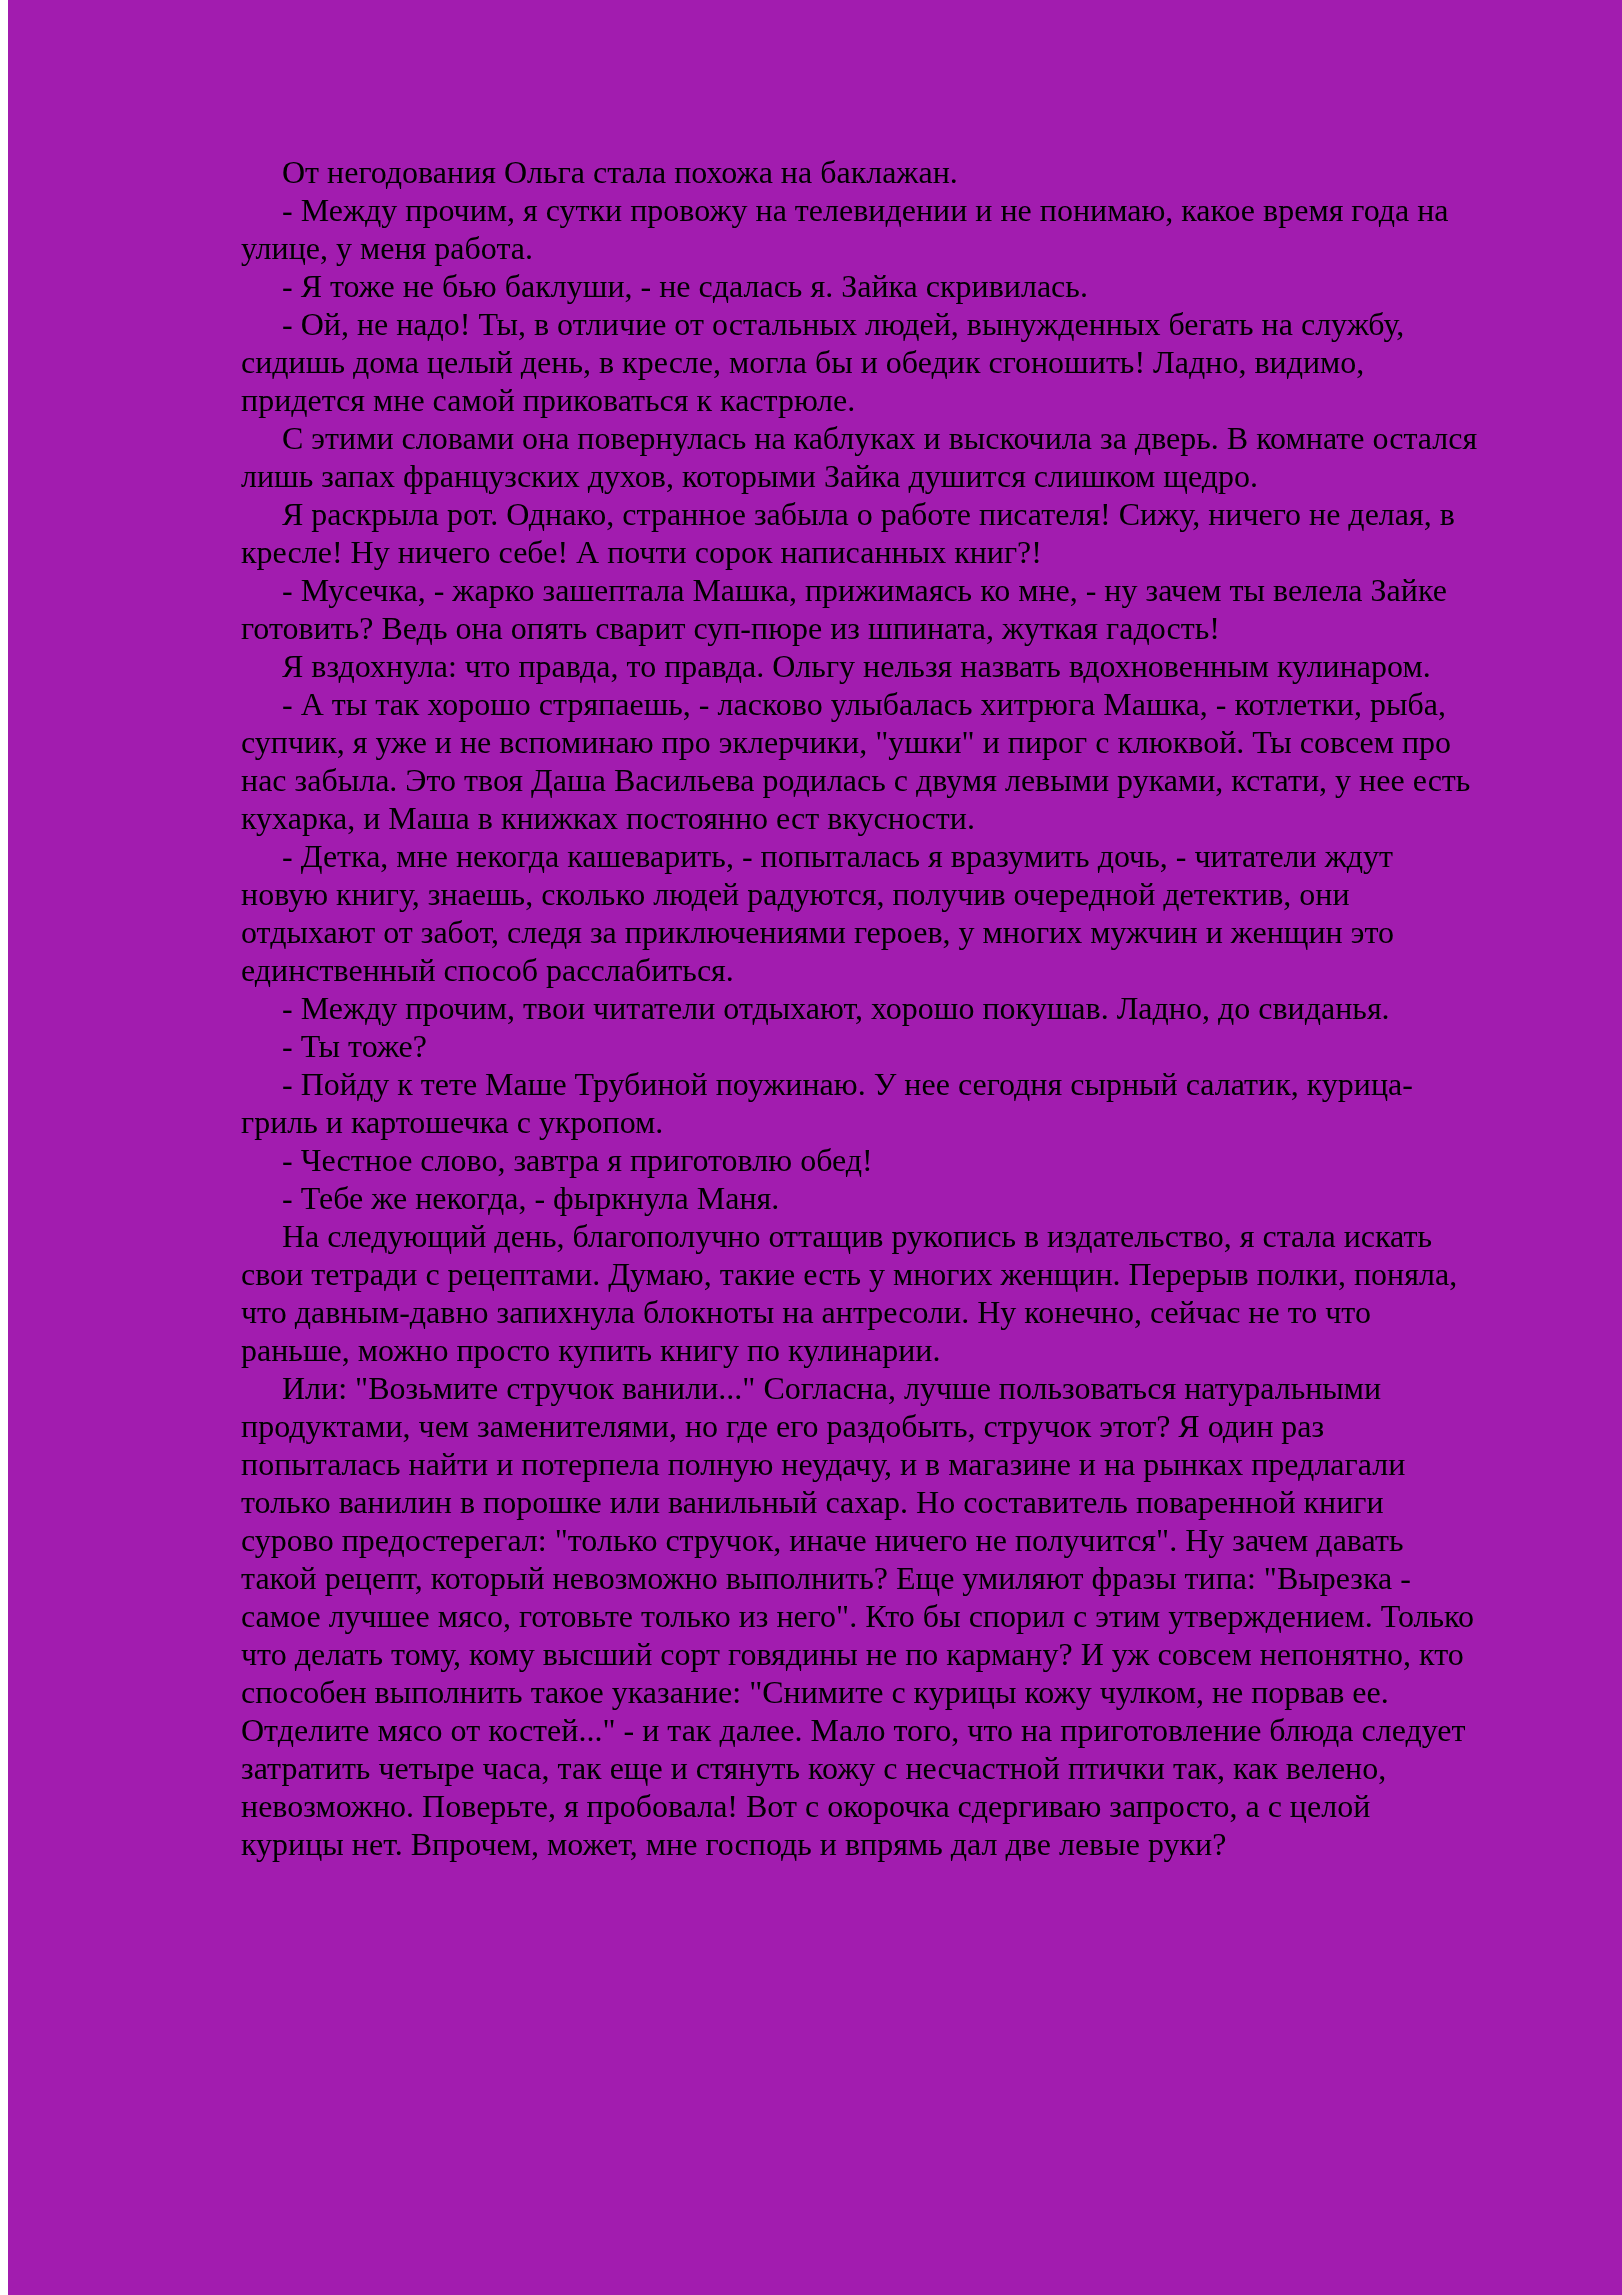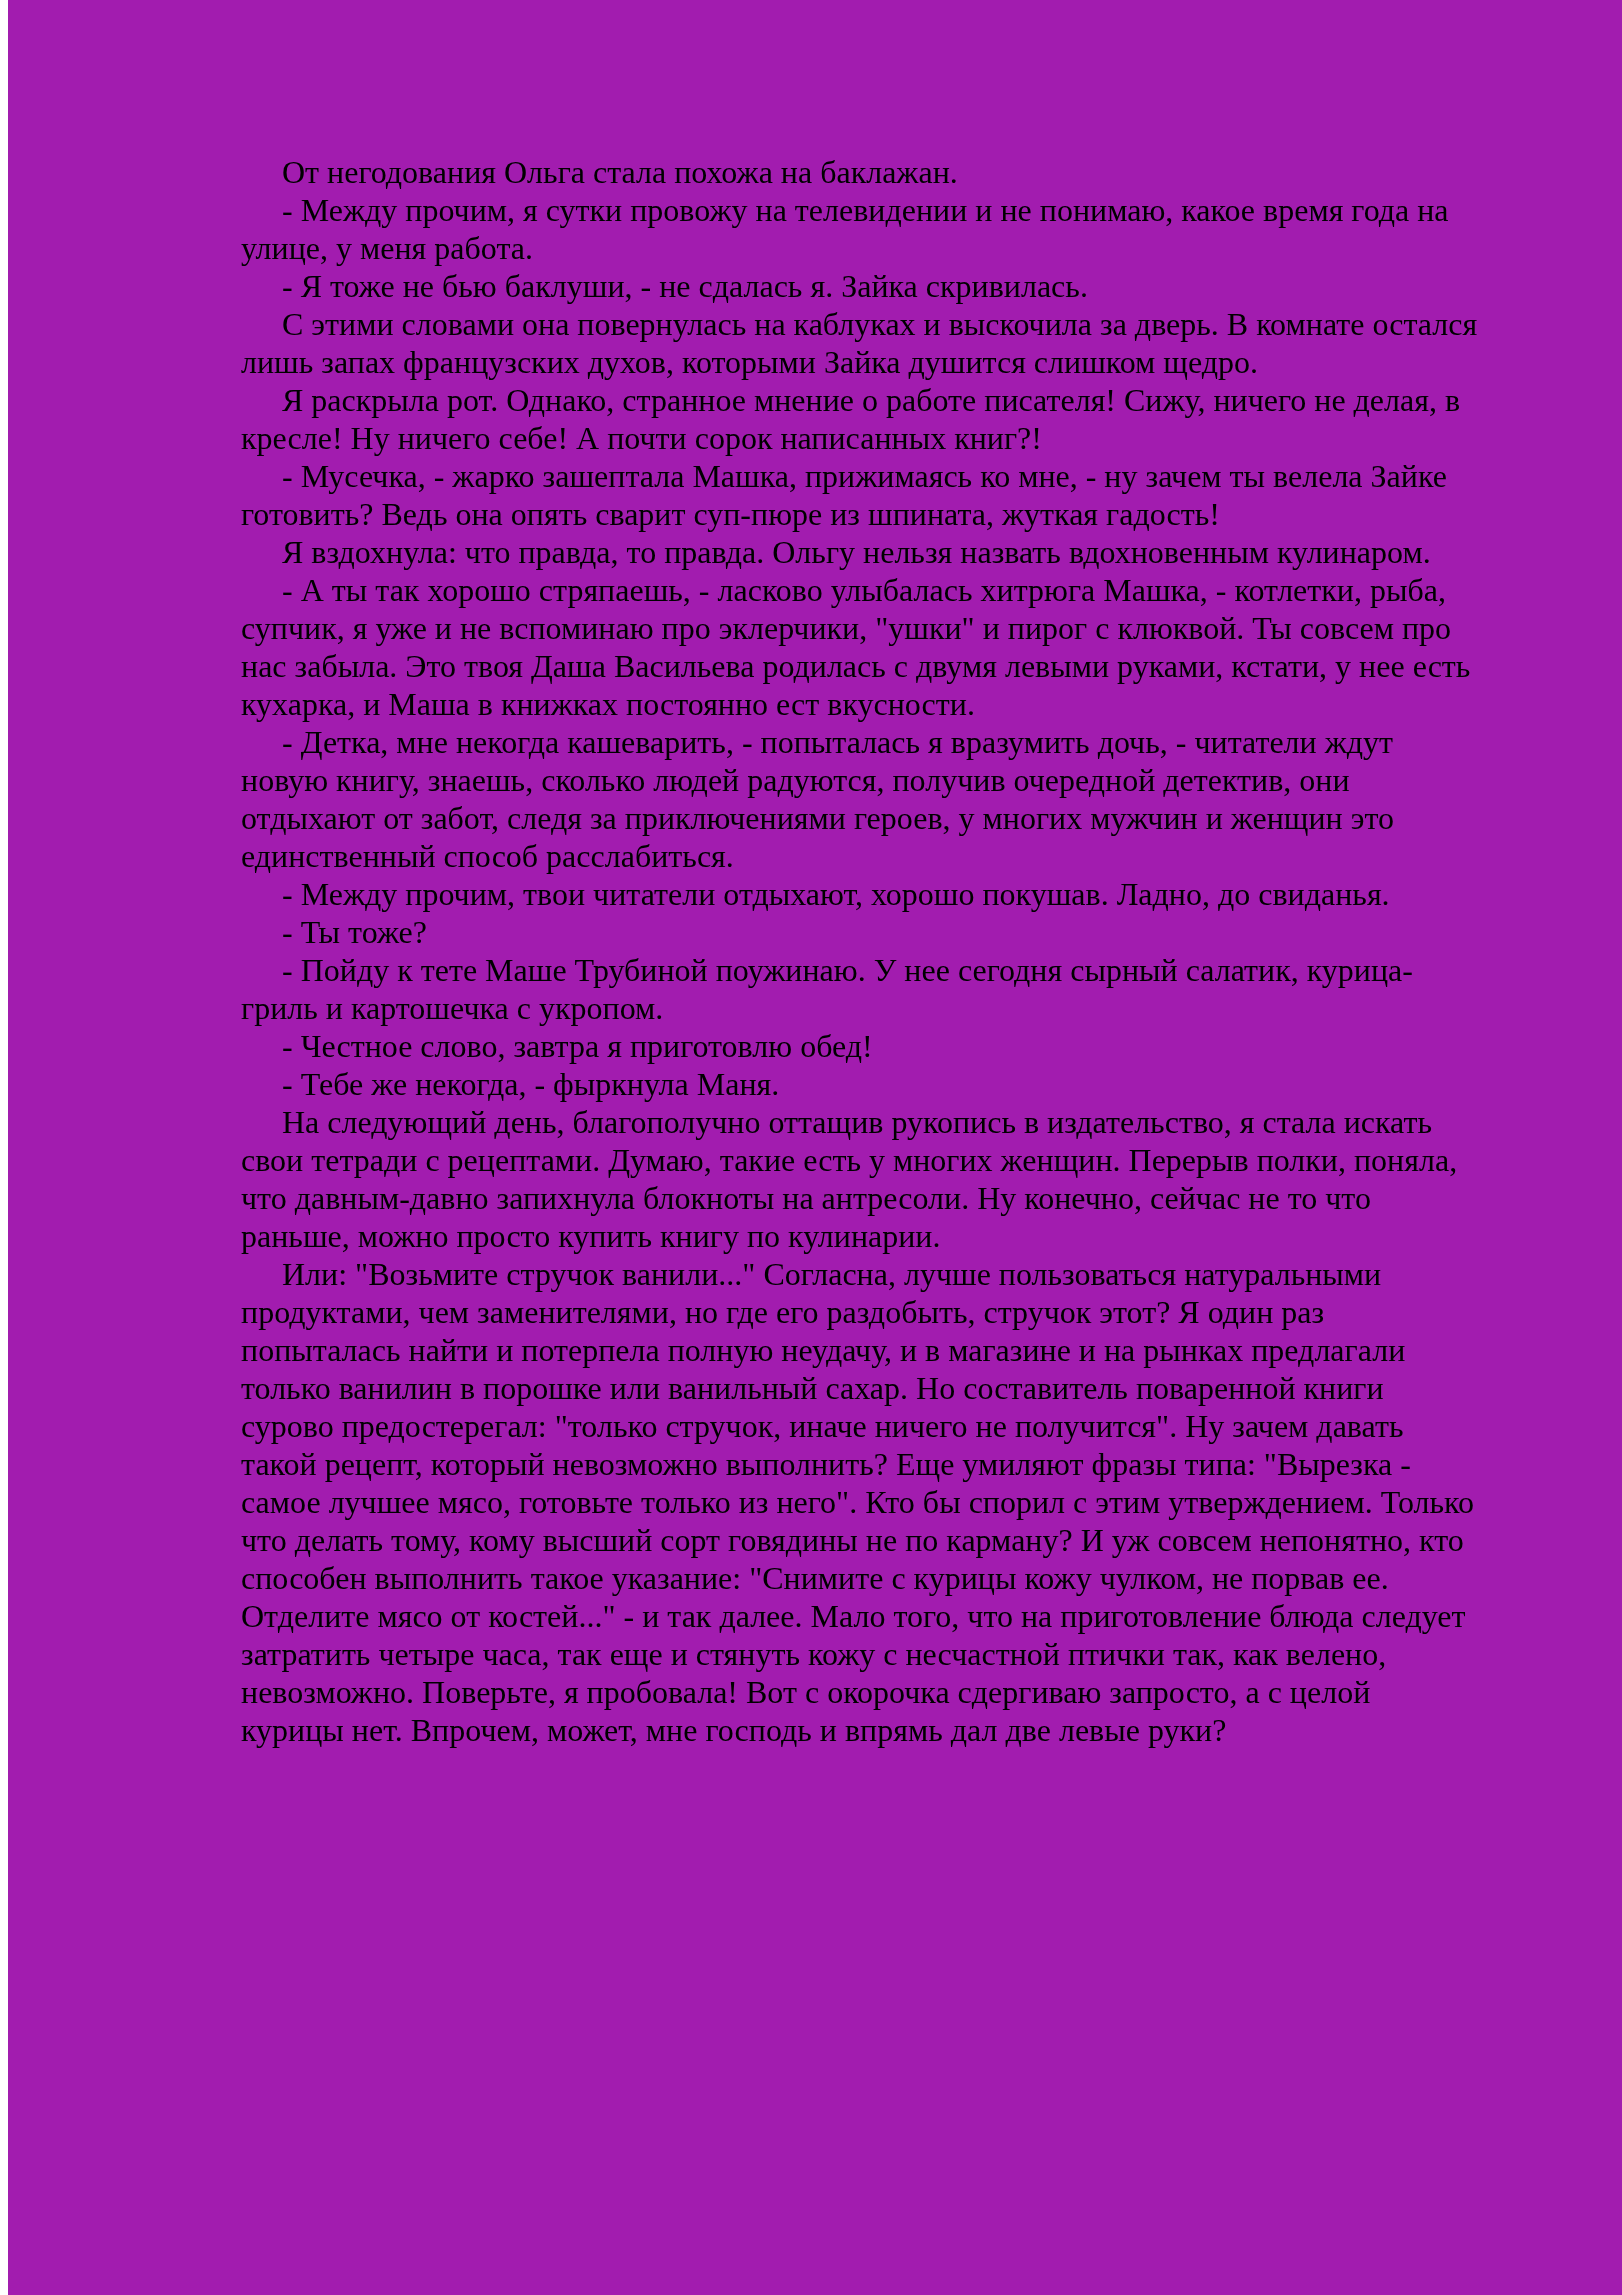--- a/index.html
+++ b/index.html
@@ -32,23 +32,26 @@
 </style>
 </head>
 <body>
 
 <div class="page" style="background: #a21caf; margin-left: 8px;">
   <div class="text-block" style="color: rgb(0, 0, 0);">
       <p class="para">От негодования Ольга стала похожа на баклажан.</p>
       <p class="para">- Между прочим, я сутки провожу на телевидении и не понимаю, какое время года на
 улице, у меня работа.</p>
       <p class="para">- Я тоже не бью баклуши, - не сдалась я. Зайка скривилась.</p>
+      <p class="para">- Ой, не надо! Ты, в отличие от остальных людей, вынужденных бегать на службу,
+сидишь дома целый день, в кресле, могла бы и обедик сгоношить! Ладно, видимо,
+придется мне самой приковаться к кастрюле.</p>
       <p class="para">С этими словами она повернулась на каблуках и выскочила за дверь. В комнате остался
 лишь запах французских духов, которыми Зайка душится слишком щедро.</p>
-      <p class="para">Я раскрыла рот. Однако, странное мнение о работе писателя! Сижу, ничего не делая, в
+      <p class="para">Я раскрыла рот. Однако, странное забыла о работе писателя! Сижу, ничего не делая, в
 кресле! Ну ничего себе! А почти сорок написанных книг?!</p>
       <p class="para">- Мусечка, - жарко зашептала Машка, прижимаясь ко мне, - ну зачем ты велела Зайке
 готовить? Ведь она опять сварит суп-пюре из шпината, жуткая гадость!</p>
       <p class="para">Я вздохнула: что правда, то правда. Ольгу нельзя назвать вдохновенным кулинаром.</p>
       <p class="para">- А ты так хорошо стряпаешь, - ласково улыбалась хитрюга Машка, - котлетки, рыба,
 супчик, я уже и не вспоминаю про эклерчики, "ушки" и пирог с клюквой. Ты совсем про
 нас забыла. Это твоя Даша Васильева родилась с двумя левыми руками, кстати, у нее есть
 кухарка, и Маша в книжках постоянно ест вкусности.</p>
       <p class="para">- Детка, мне некогда кашеварить, - попыталась я вразумить дочь, - читатели ждут
 новую книгу, знаешь, сколько людей радуются, получив очередной детектив, они

